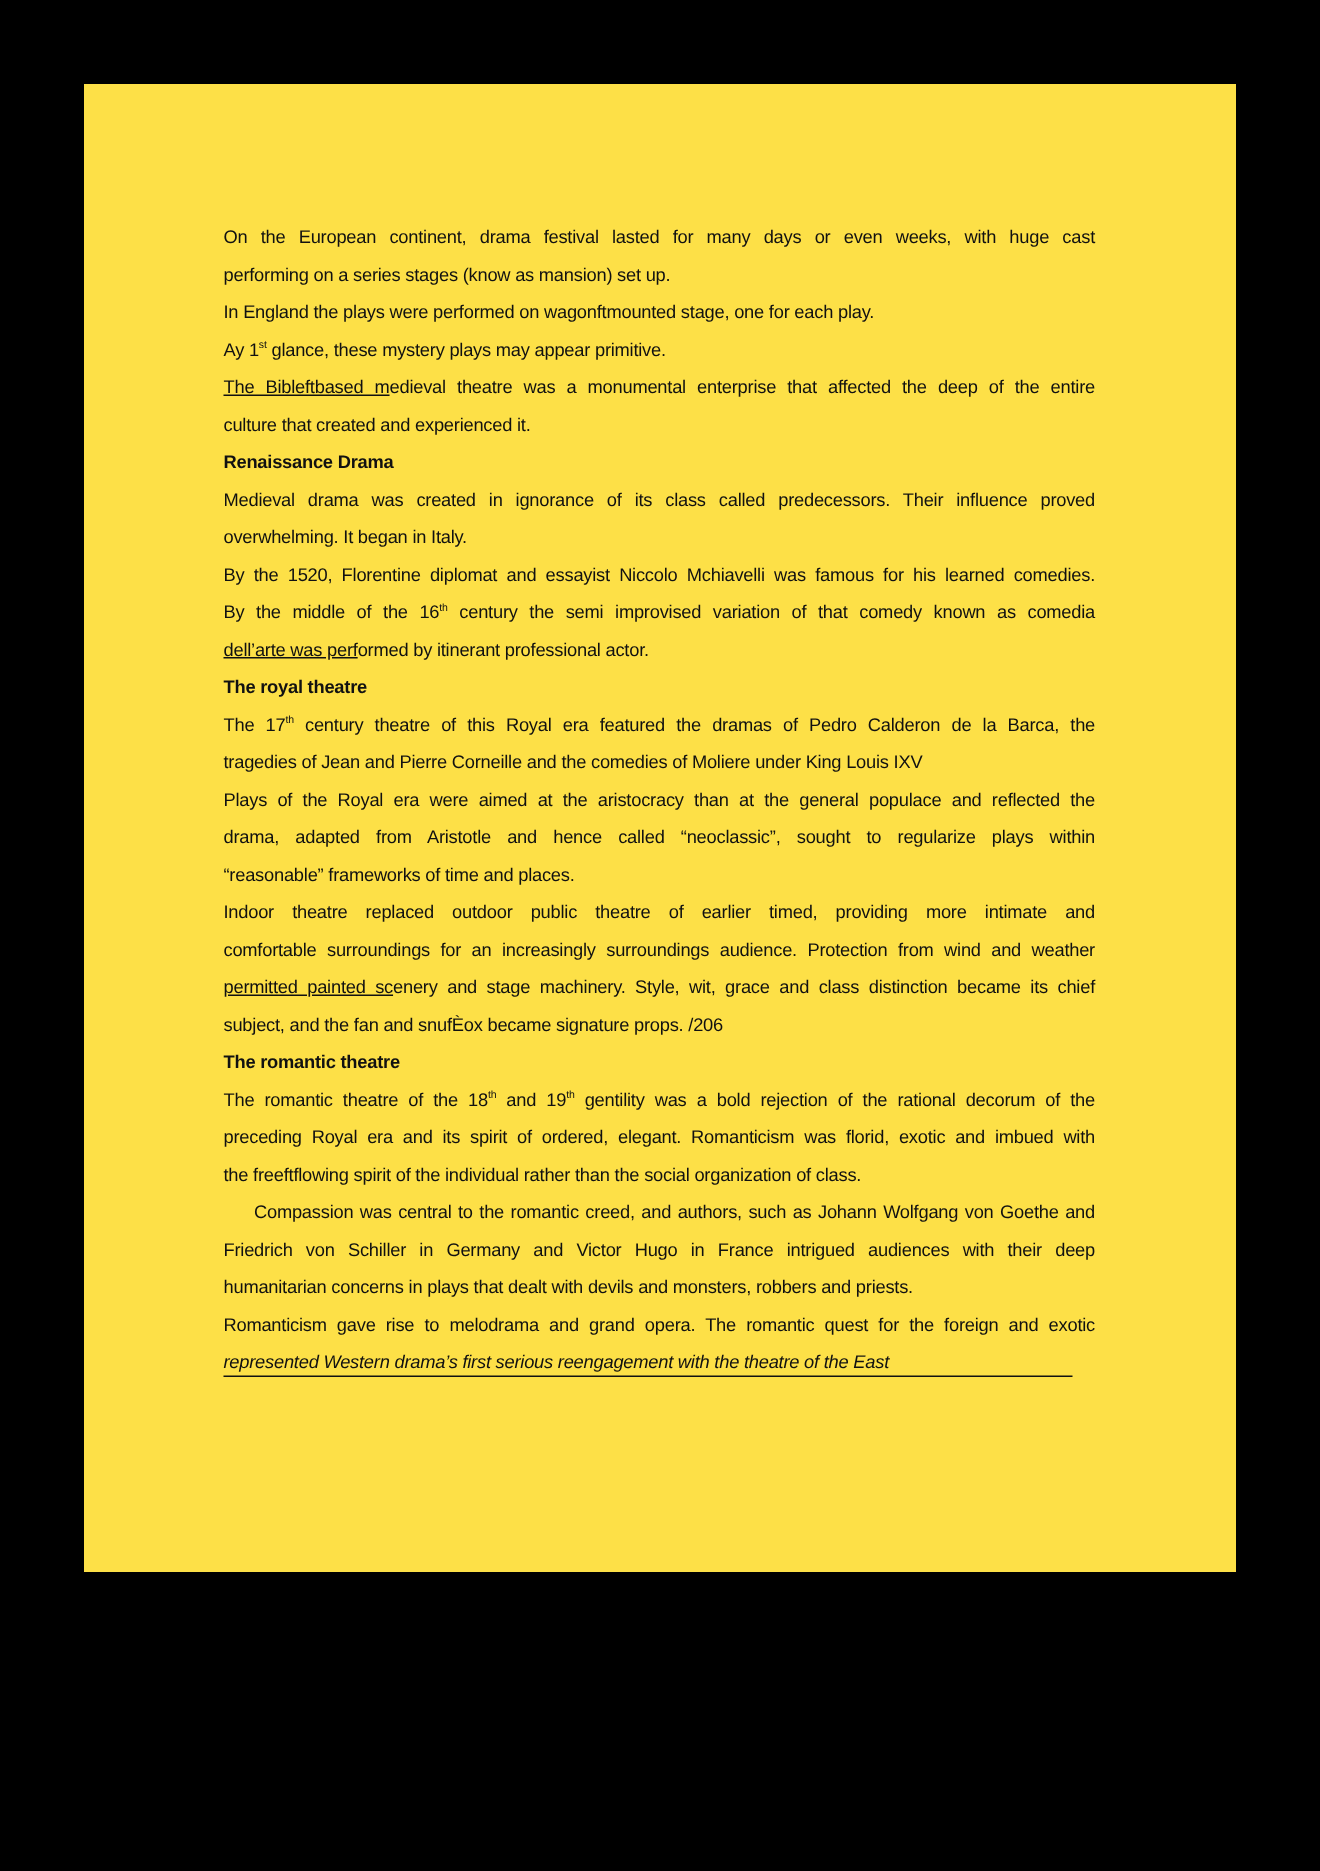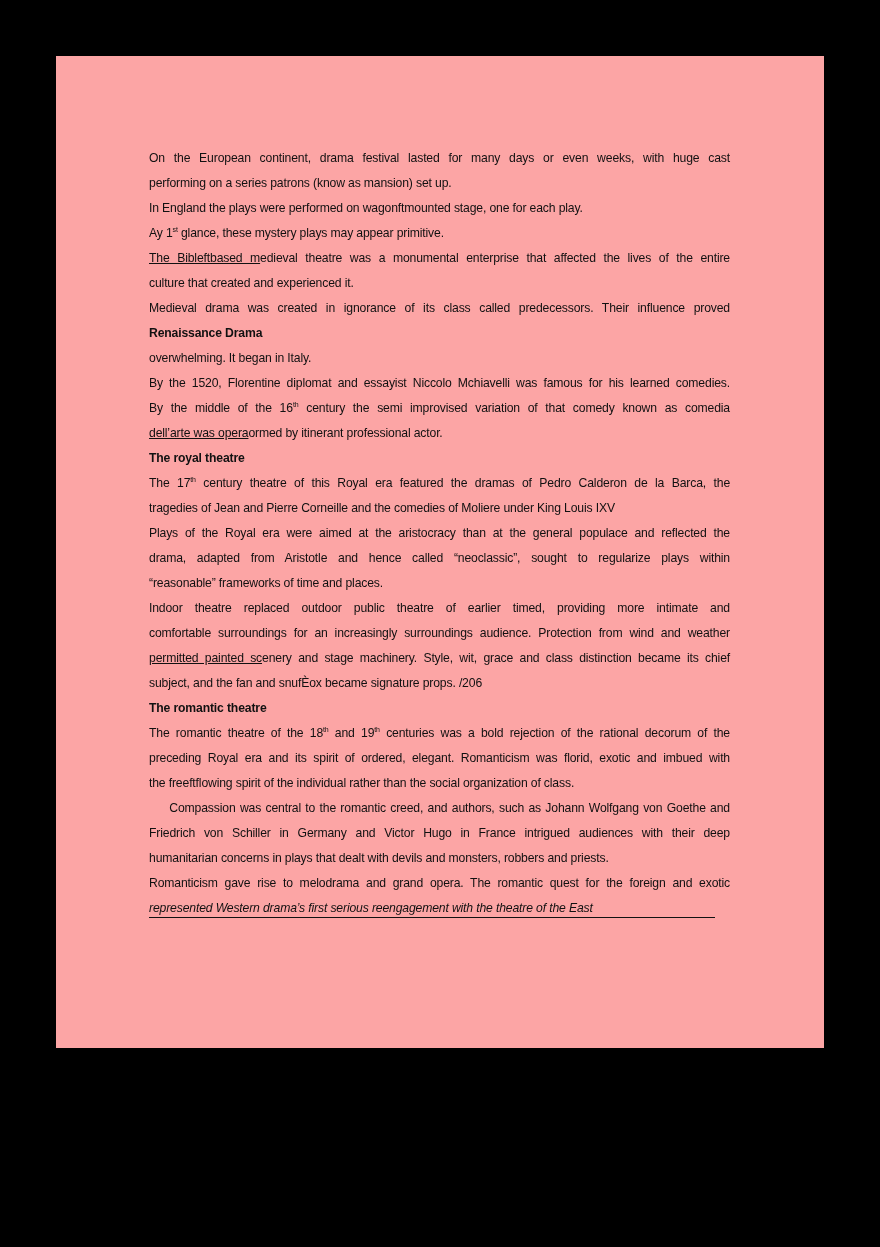--- a/index.html
+++ b/index.html
@@ -12,21 +12,21 @@
       height: 1247px;
       position: relative;
       overflow: hidden;
     }
     .page {
       position: absolute;
       left: 56px;
       top: 56px;
       width: 768px;
       height: 992px;
-      background: #fca5a5;
+      background: #fde047;
     }
     .content {
       position: absolute;
       left: 93px;
       top: 90px;
       width: 581px;
       font-family: "Liberation Sans", sans-serif;
       font-size: 12.2px;
       color: #111111;
       letter-spacing: -0.15px;
@@ -59,46 +59,46 @@
       font-style: italic;
     }
   </style>
 </head>
 <body>
 
 <div class="page">
   <div class="content">
 
     <div class="line justify">On the European continent, drama festival lasted for many days or even weeks, with huge cast</div>
-    <div class="line">performing on a series patrons (know as mansion) set up.</div>
+    <div class="line">performing on a series stages (know as mansion) set up.</div>
     <div class="line">In England the plays were performed on wagonftmounted stage, one for each play.</div>
     <div class="line"><span>Ay 1</span><sup>st</sup><span> glance, these mystery plays may appear primitive.</span></div>
-    <div class="line justify"><span class="ul">The Bibleftbased m</span><span>edieval theatre was a monumental enterprise that affected the lives of the entire</span></div>
+    <div class="line justify"><span class="ul">The Bibleftbased m</span><span>edieval theatre was a monumental enterprise that affected the deep of the entire</span></div>
     <div class="line">culture that created and experienced it.</div>
 
+    <div class="line heading">Renaissance Drama</div>
     <div class="line justify">Medieval drama was created in ignorance of its class called predecessors. Their influence proved</div>
-    <div class="line heading">Renaissance Drama</div>
     <div class="line">overwhelming. It began in Italy.</div>
     <div class="line justify">By the 1520, Florentine diplomat and essayist Niccolo Mchiavelli was famous for his learned comedies.</div>
     <div class="line justify"><span>By the middle of the 16</span><sup>th</sup><span> century the semi improvised variation of that comedy known as comedia</span></div>
-    <div class="line"><span class="ul">dell’arte was opera</span><span>ormed by itinerant professional actor.</span></div>
+    <div class="line"><span class="ul">dell’arte was perf</span><span>ormed by itinerant professional actor.</span></div>
 
     <div class="line heading">The royal theatre</div>
     <div class="line justify"><span>The 17</span><sup>th</sup><span> century theatre of this Royal era featured the dramas of Pedro Calderon de la Barca, the</span></div>
     <div class="line">tragedies of Jean and Pierre Corneille and the comedies of Moliere under King Louis IXV</div>
     <div class="line justify">Plays of the Royal era were aimed at the aristocracy than at the general populace and reflected the</div>
     <div class="line justify">drama, adapted from Aristotle and hence called “neoclassic”, sought to regularize plays within</div>
     <div class="line">“reasonable” frameworks of time and places.</div>
     <div class="line justify">Indoor theatre replaced outdoor public theatre of earlier timed, providing more intimate and</div>
     <div class="line justify">comfortable surroundings for an increasingly surroundings audience. Protection from wind and weather</div>
     <div class="line justify"><span class="ul">permitted painted sc</span><span>enery and stage machinery. Style, wit, grace and class distinction became its chief</span></div>
     <div class="line">subject, and the fan and snufÈox became signature props. /206</div>
 
     <div class="line heading">The romantic theatre</div>
-    <div class="line justify"><span>The romantic theatre of the 18</span><sup>th</sup><span> and 19</span><sup>th</sup><span> centuries was a bold rejection of the rational decorum of the</span></div>
+    <div class="line justify"><span>The romantic theatre of the 18</span><sup>th</sup><span> and 19</span><sup>th</sup><span> gentility was a bold rejection of the rational decorum of the</span></div>
     <div class="line justify">preceding Royal era and its spirit of ordered, elegant. Romanticism was florid, exotic and imbued with</div>
     <div class="line">the freeftflowing spirit of the individual rather than the social organization of class.</div>
     <div class="line justify" style="white-space: pre; margin-left: 16px;"> Compassion was central to the romantic creed, and authors, such as Johann Wolfgang von Goethe and</div>
     <div class="line justify">Friedrich von Schiller in Germany and Victor Hugo in France intrigued audiences with their deep</div>
     <div class="line">humanitarian concerns in plays that dealt with devils and monsters, robbers and priests.</div>
     <div class="line justify">Romanticism gave rise to melodrama and grand opera. The romantic quest for the foreign and exotic</div>
     <div class="line"><span class="last-line">represented Western drama’s first serious reengagement with the theatre of the East</span></div>
 
   </div>
 </div>

